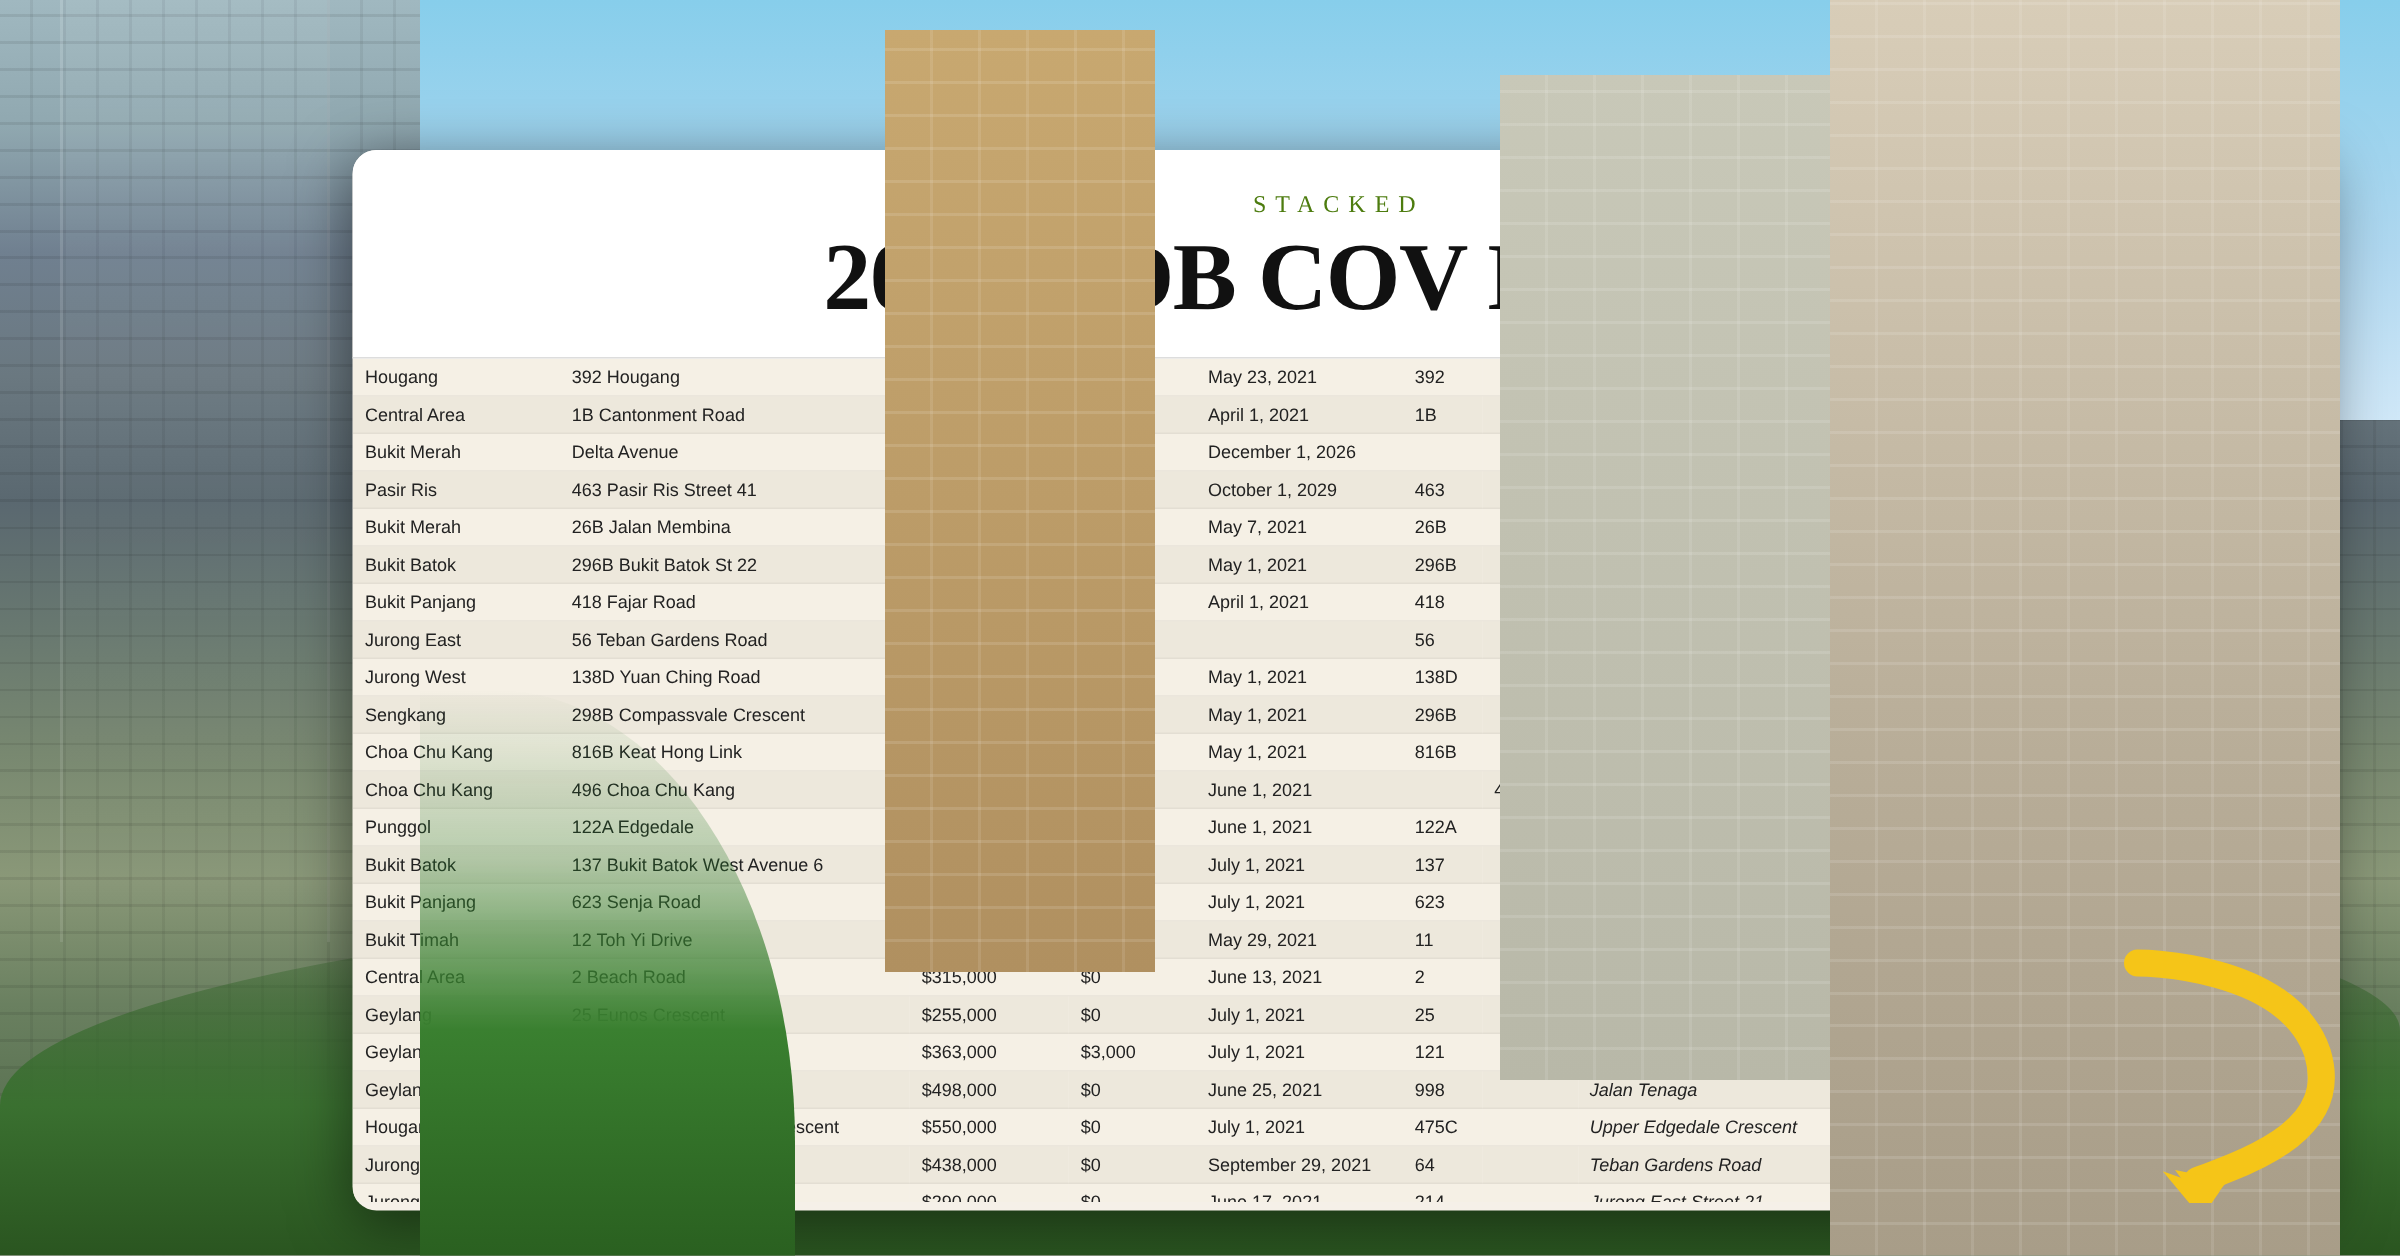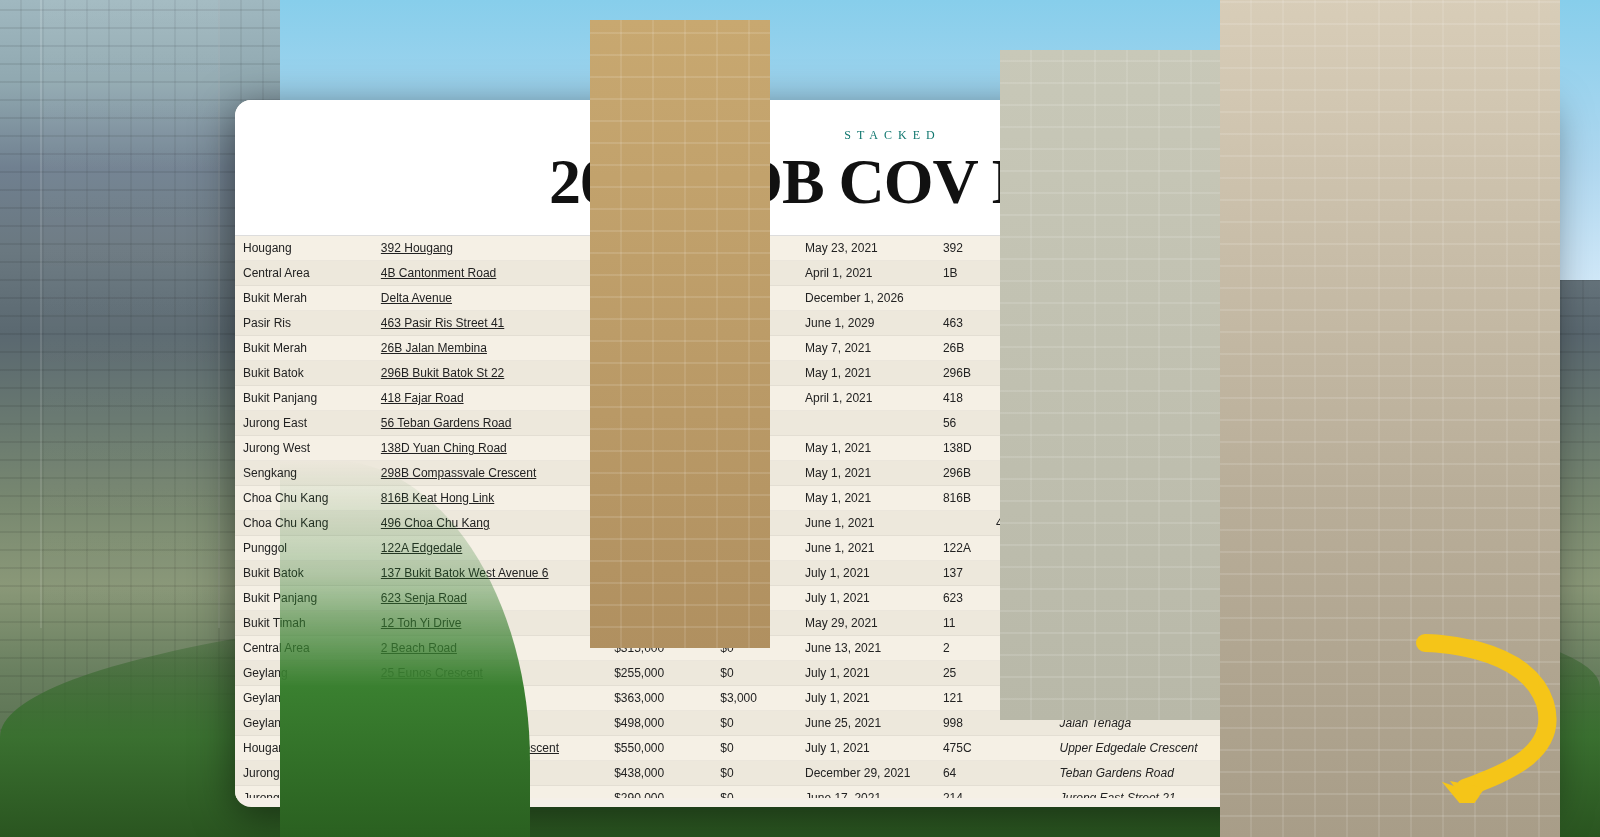--- a/index.html
+++ b/index.html
@@ -35,23 +35,23 @@
     
     .header-section {
       background: white;
       text-align: center;
       padding: 28px 20px 18px;
       border-bottom: 1px solid #ddd;
     }
 
     .stacked-label {
       font-family: 'Times New Roman', serif;
-      font-size: 12px;
+      font-size: 16px;
       letter-spacing: 6px;
-      color: #0f766e;
+      color: #4d7c0f;
       font-weight: normal;
       margin-bottom: 4px;
     }
 
     .main-title {
       font-family: 'Times New Roman', serif;
       font-size: 64px;
       font-weight: 900;
       color: #111;
       line-height: 1.1;
@@ -82,21 +82,21 @@
     }
 
     td {
       padding: 5px 8px;
       color: #222;
       white-space: nowrap;
       border-bottom: 1px solid rgba(0,0,0,0.04);
     }
 
     td:nth-child(1) { width: 130px; }  
-    td:nth-child(2) { width: 220px; text-decoration: underline; }  
+    td:nth-child(2) { width: 220px; }  
     td:nth-child(3) { width: 100px; }  
     td:nth-child(4) { width: 80px; }   
     td:nth-child(5) { width: 130px; margin-left: 20px; }  
     td:nth-child(6) { width: 50px; }   
     td:nth-child(7) { width: 60px; }   
     td:nth-child(8) { width: 190px; font-style: italic; }  
     td:nth-child(9) { width: 160px; }  
     td:nth-child(10) { width: 120px; }
 
     .photo-bg-left {
@@ -220,21 +220,21 @@
             <td>$15,000</td>
             <td>May 23, 2021</td>
             <td>392</td>
             <td></td>
             <td>Hougang</td>
             <td>5-Room</td>
             <td></td>
           </tr>
           <tr>
             <td>Central Area</td>
-            <td>4B Cantonment Road</td>
+            <td>1B Cantonment Road</td>
             <td>$1,065,000</td>
             <td>$45,000</td>
             <td>April 1, 2021</td>
             <td>1B</td>
             <td></td>
             <td>Cantonment Road</td>
             <td>4-Room</td>
             <td></td>
           </tr>
           <tr>
@@ -247,21 +247,21 @@
             <td></td>
             <td>Delta Avenue</td>
             <td>4-Room</td>
             <td></td>
           </tr>
           <tr>
             <td>Pasir Ris</td>
             <td>463 Pasir Ris Street 41</td>
             <td>$615,000</td>
             <td>$0</td>
-            <td>June 1, 2029</td>
+            <td>October 1, 2029</td>
             <td>463</td>
             <td></td>
             <td>Pasir Ris Street 41</td>
             <td>Executive Apartment</td>
             <td></td>
           </tr>
           <tr>
             <td>Bukit Merah</td>
             <td>26B Jalan Membina</td>
             <td>$713,000</td>
@@ -463,21 +463,21 @@
             <td></td>
             <td>Upper Edgedale Crescent</td>
             <td>4-Room</td>
             <td>01 to 03</td>
           </tr>
           <tr>
             <td>Jurong East</td>
             <td>64 Teban Gardens Road</td>
             <td>$438,000</td>
             <td>$0</td>
-            <td>December 29, 2021</td>
+            <td>September 29, 2021</td>
             <td>64</td>
             <td></td>
             <td>Teban Gardens Road</td>
             <td>4-Room</td>
             <td>01 to 03</td>
           </tr>
           <tr>
             <td>Jurong East</td>
             <td>214 Jurong East Street 21</td>
             <td>$290,000</td>

